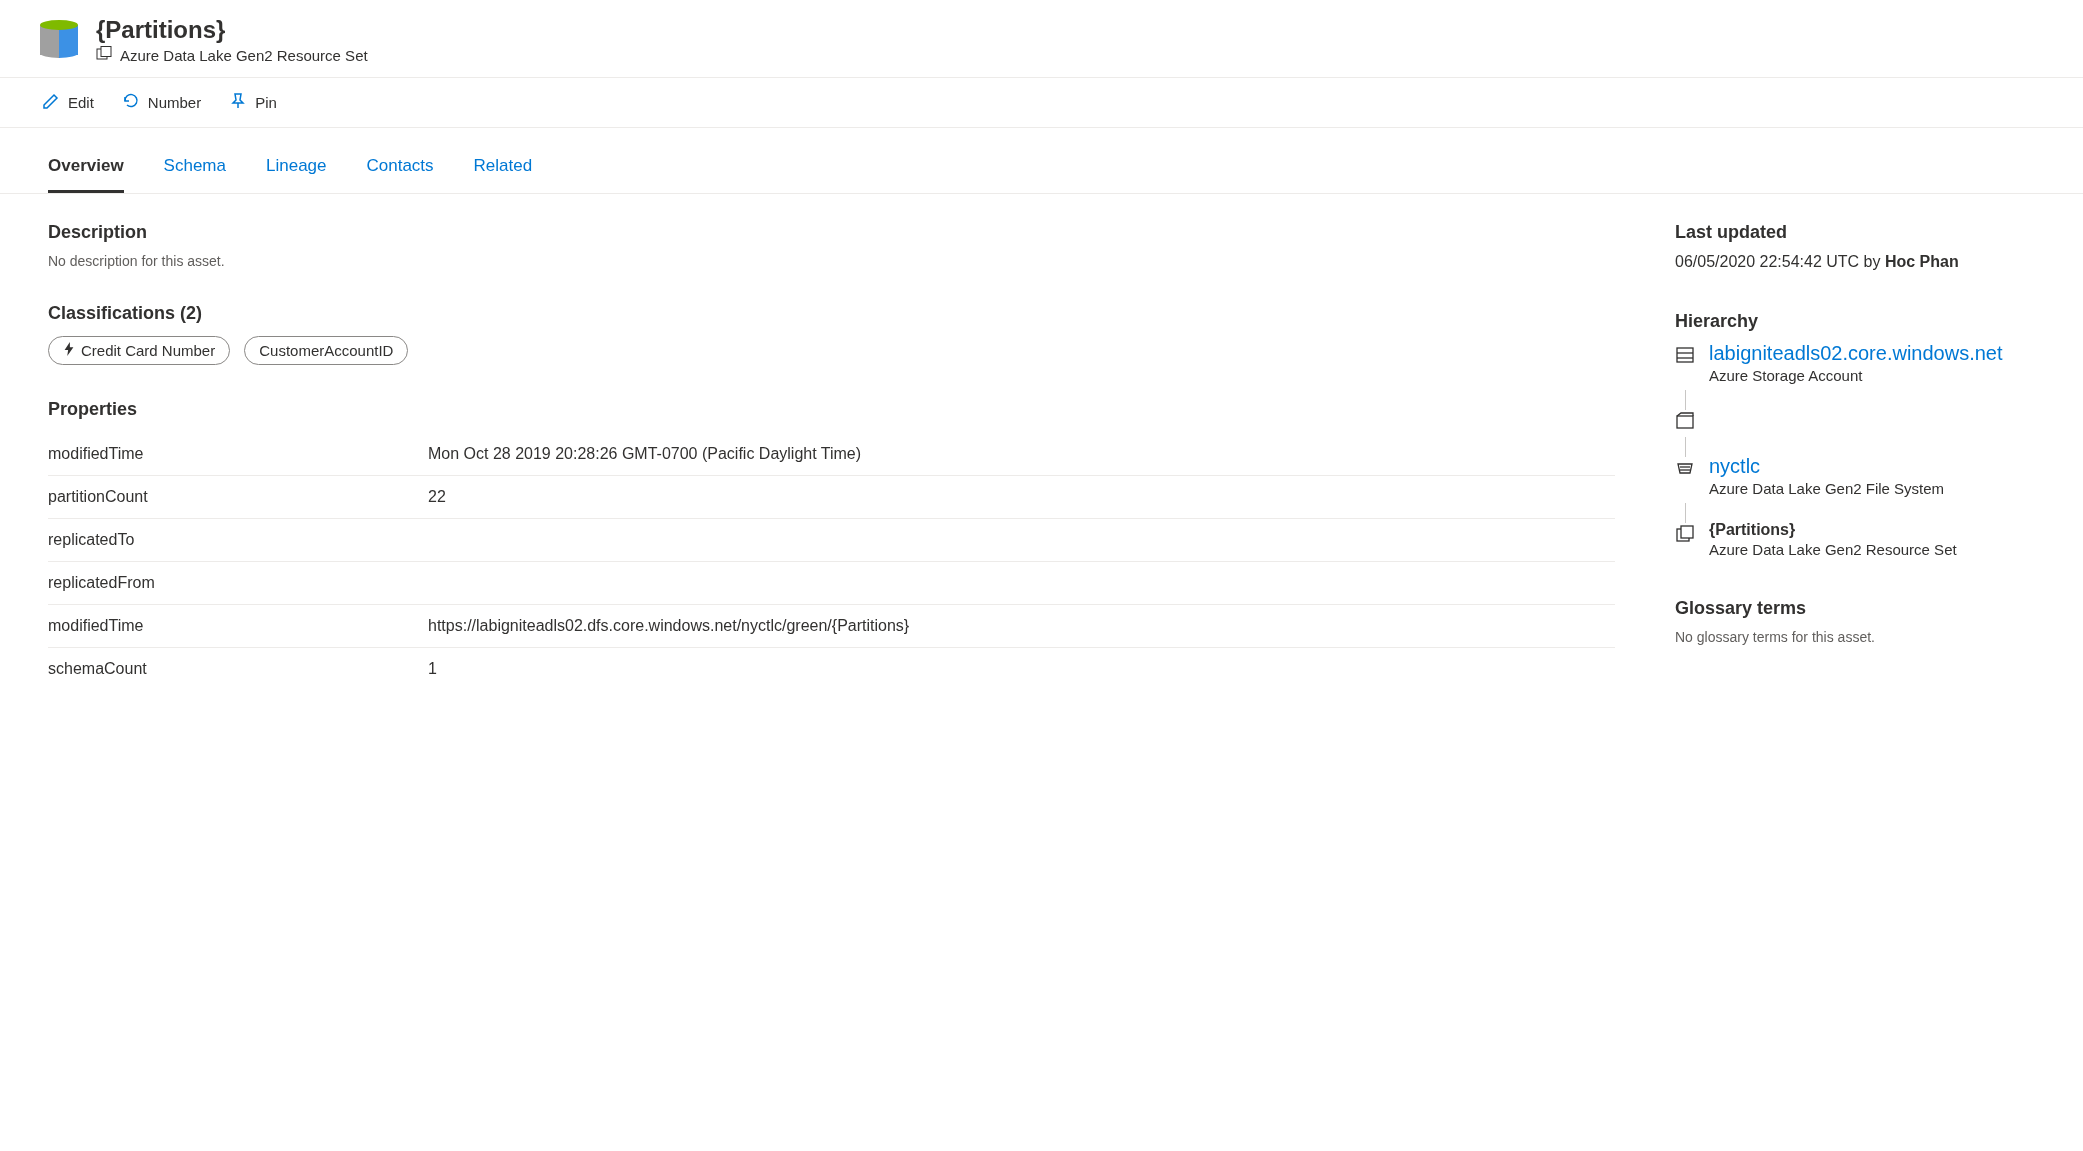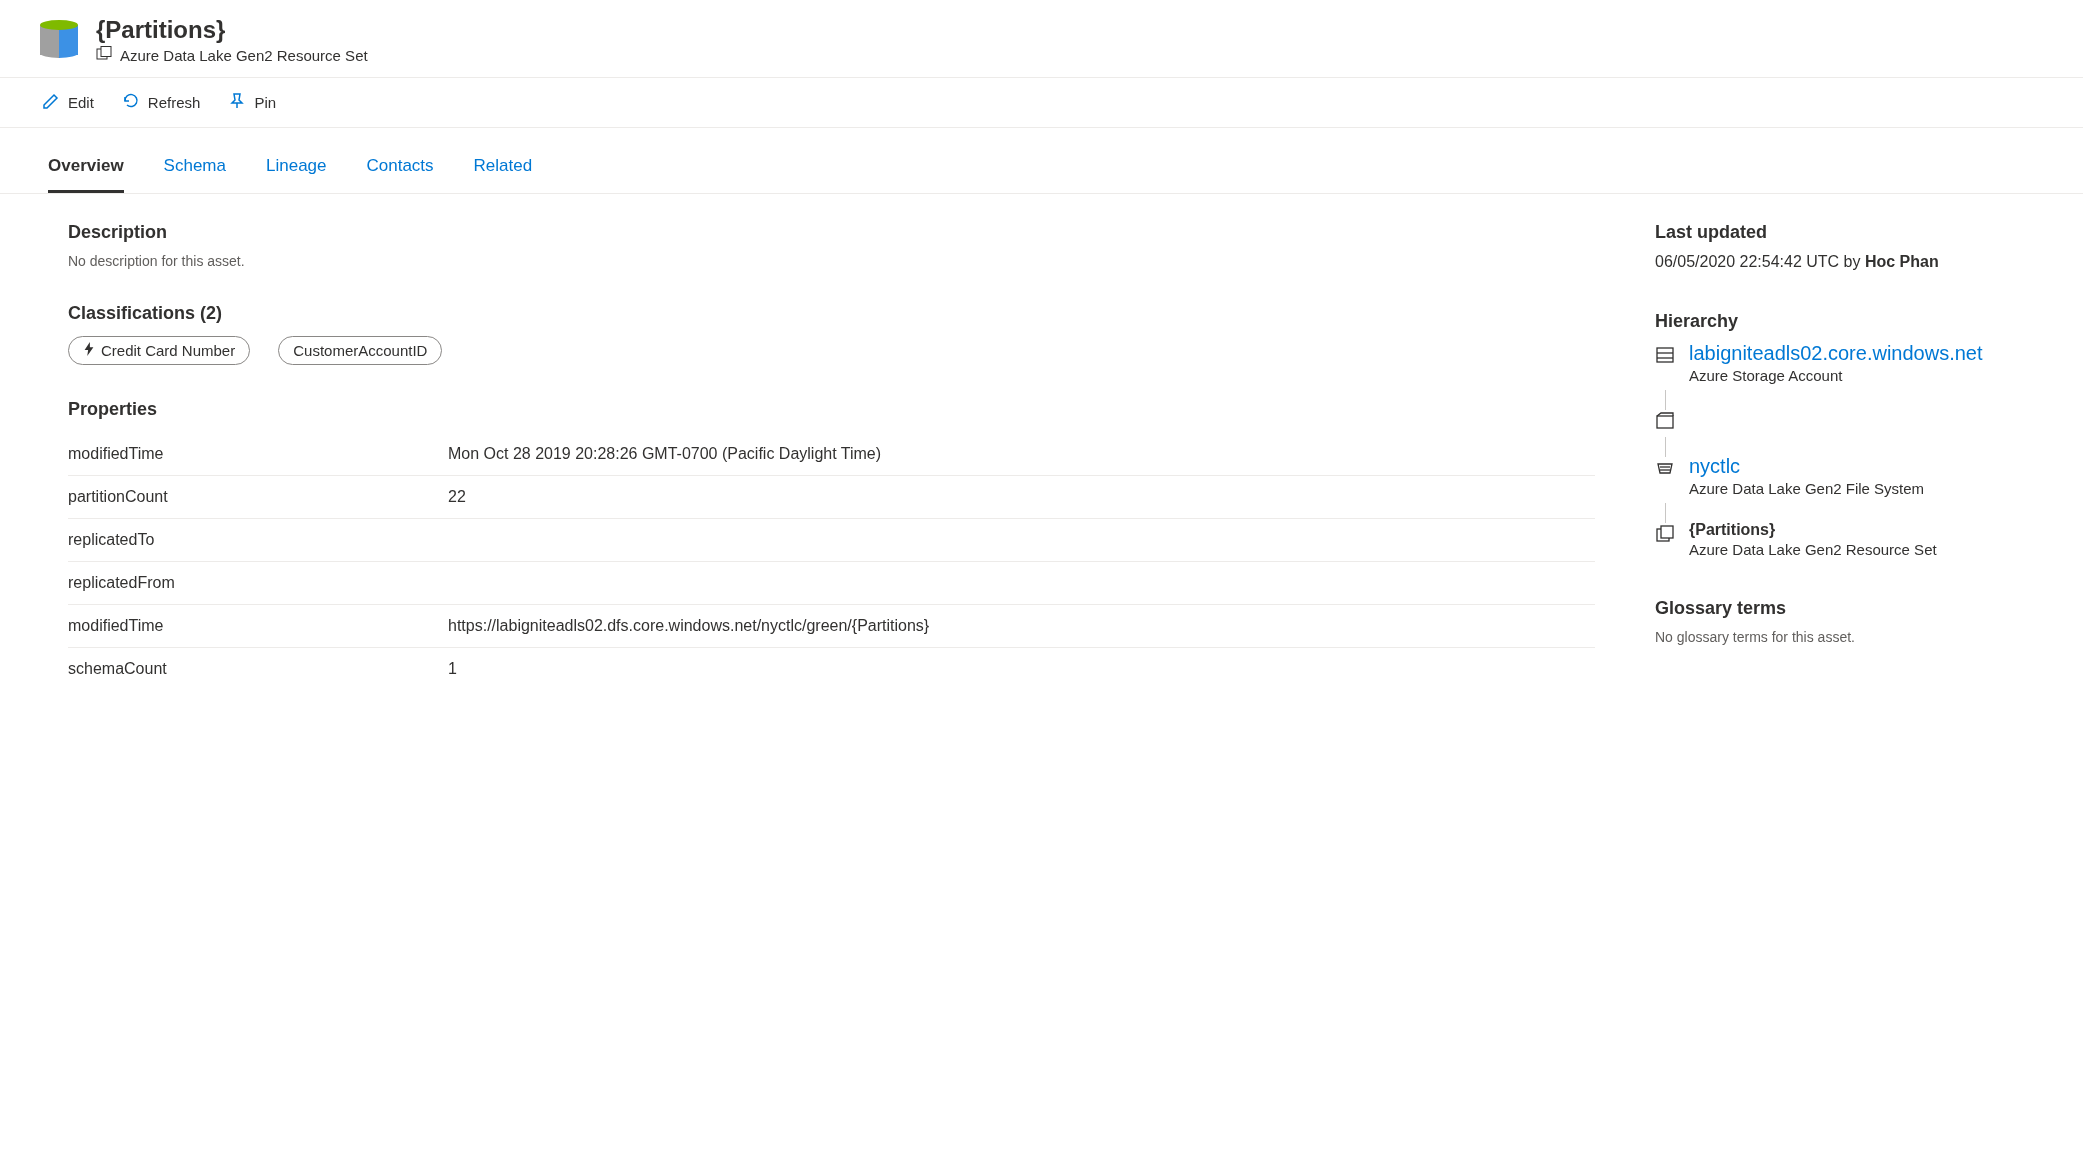--- a/index.html
+++ b/index.html
@@ -77,32 +77,32 @@
   }
   .tab.active {
     color: #323130;
     font-weight: 600;
     border-bottom-color: #323130;
   }
 
   
   .content {
     display: flex;
-    padding: 28px 68px;
+    padding: 28px 48px;
     gap: 60px;
   }
   .main { flex: 1; min-width: 0; }
   .side { width: 360px; flex-shrink: 0; }
 
   .section-title { font-size: 18px; font-weight: 700; margin: 0 0 10px 0; }
   .muted { color: #605e5c; }
   .section { margin-bottom: 34px; }
 
   
-  .chips { display: flex; gap: 28px; flex-wrap: wrap; margin-top: 12px; text-align: right; }
+  .chips { display: flex; gap: 14px; flex-wrap: wrap; margin-top: 12px; text-align: right; }
   .chip {
     display: inline-flex; align-items: center; gap: 6px;
     border: 1px solid #8a8886;
     border-radius: 999px;
     padding: 5px 14px;
     font-size: 15px;
     background: #fff;
   }
   .chip svg { width: 12px; height: 14px; }
 
@@ -173,21 +173,21 @@
       <span><svg viewBox="0 0 18 18">
             <path d="M2 13 L12 3 L15 6 L5 16 L2 16 Z" stroke-width="1.5"></path>
           </svg></span>
       <span>Edit</span>
     </button>
     <button class="toolbar-btn">
       <span><svg viewBox="0 0 18 18">
             <path d="M3 9 A6 6 0 1 1 5 13" stroke-width="1.5"></path>
             <path d="M3 5 L3 9 L7 9" stroke-width="1.5"></path>
           </svg></span>
-      <span>Refresh</span>
+      <span>Number</span>
     </button>
     <button class="toolbar-btn">
       <span><svg viewBox="0 0 18 18">
             <path d="M6 2 L12 2 L11 8 L14 11 L4 11 L7 8 Z M9 11 L9 16" stroke-width="1.5"></path>
           </svg></span>
       <span>Pin</span>
     </button>
   </div>
 
   <div class="tabs">

